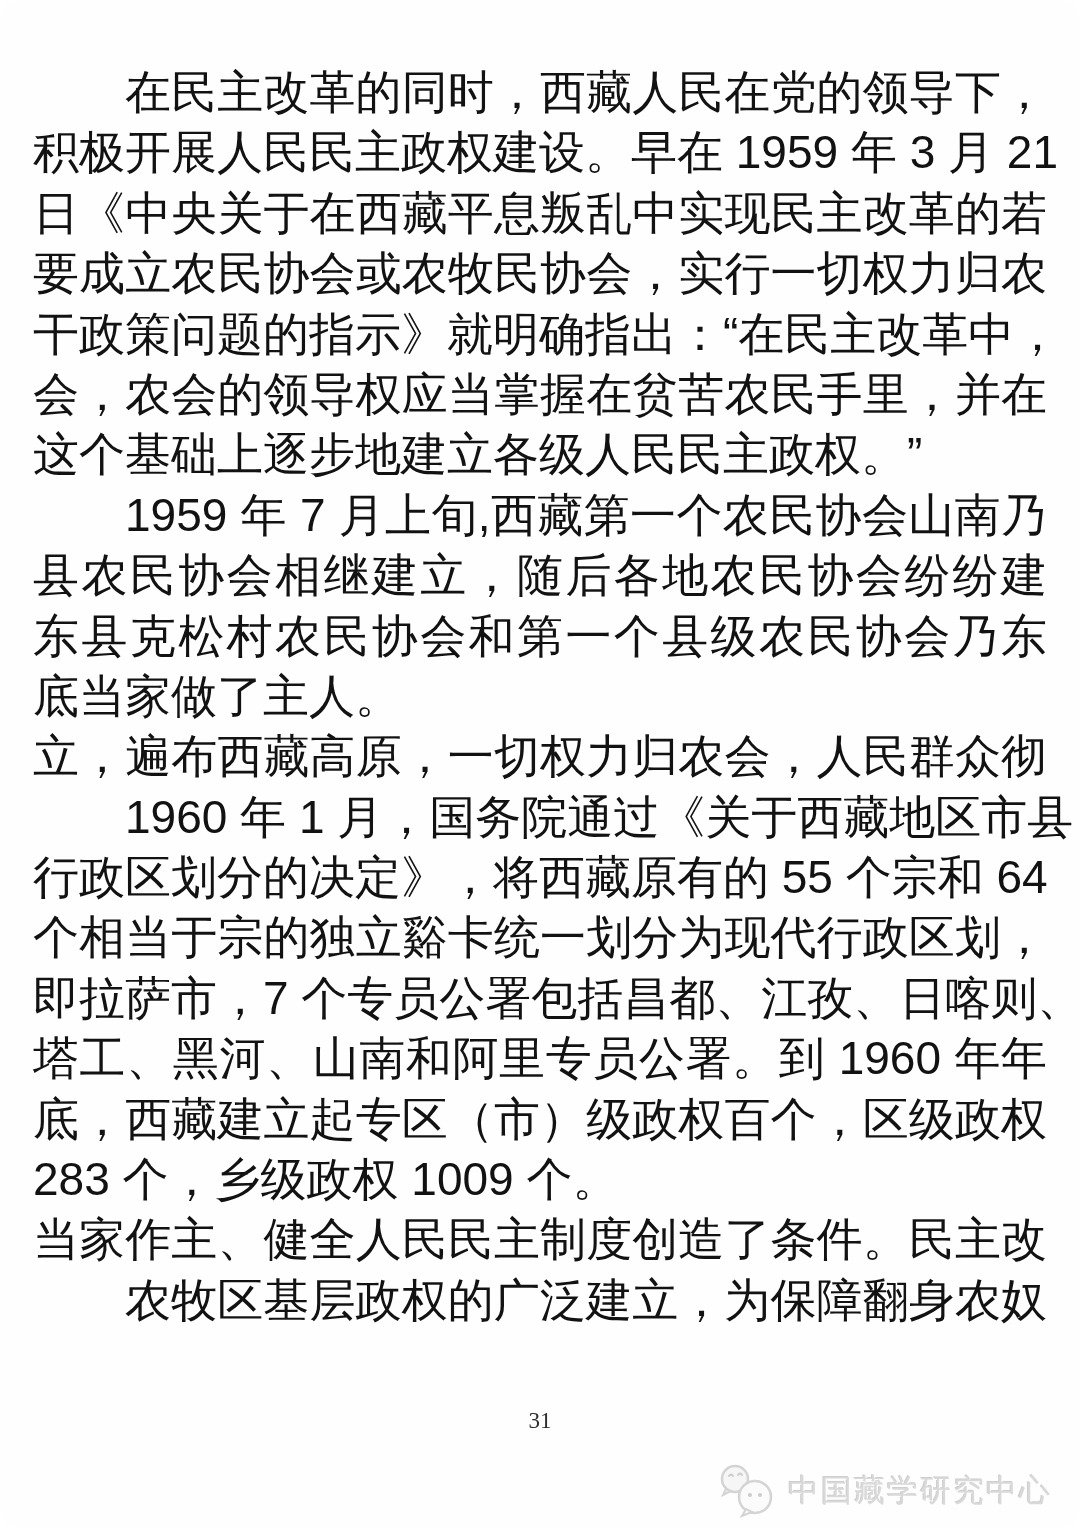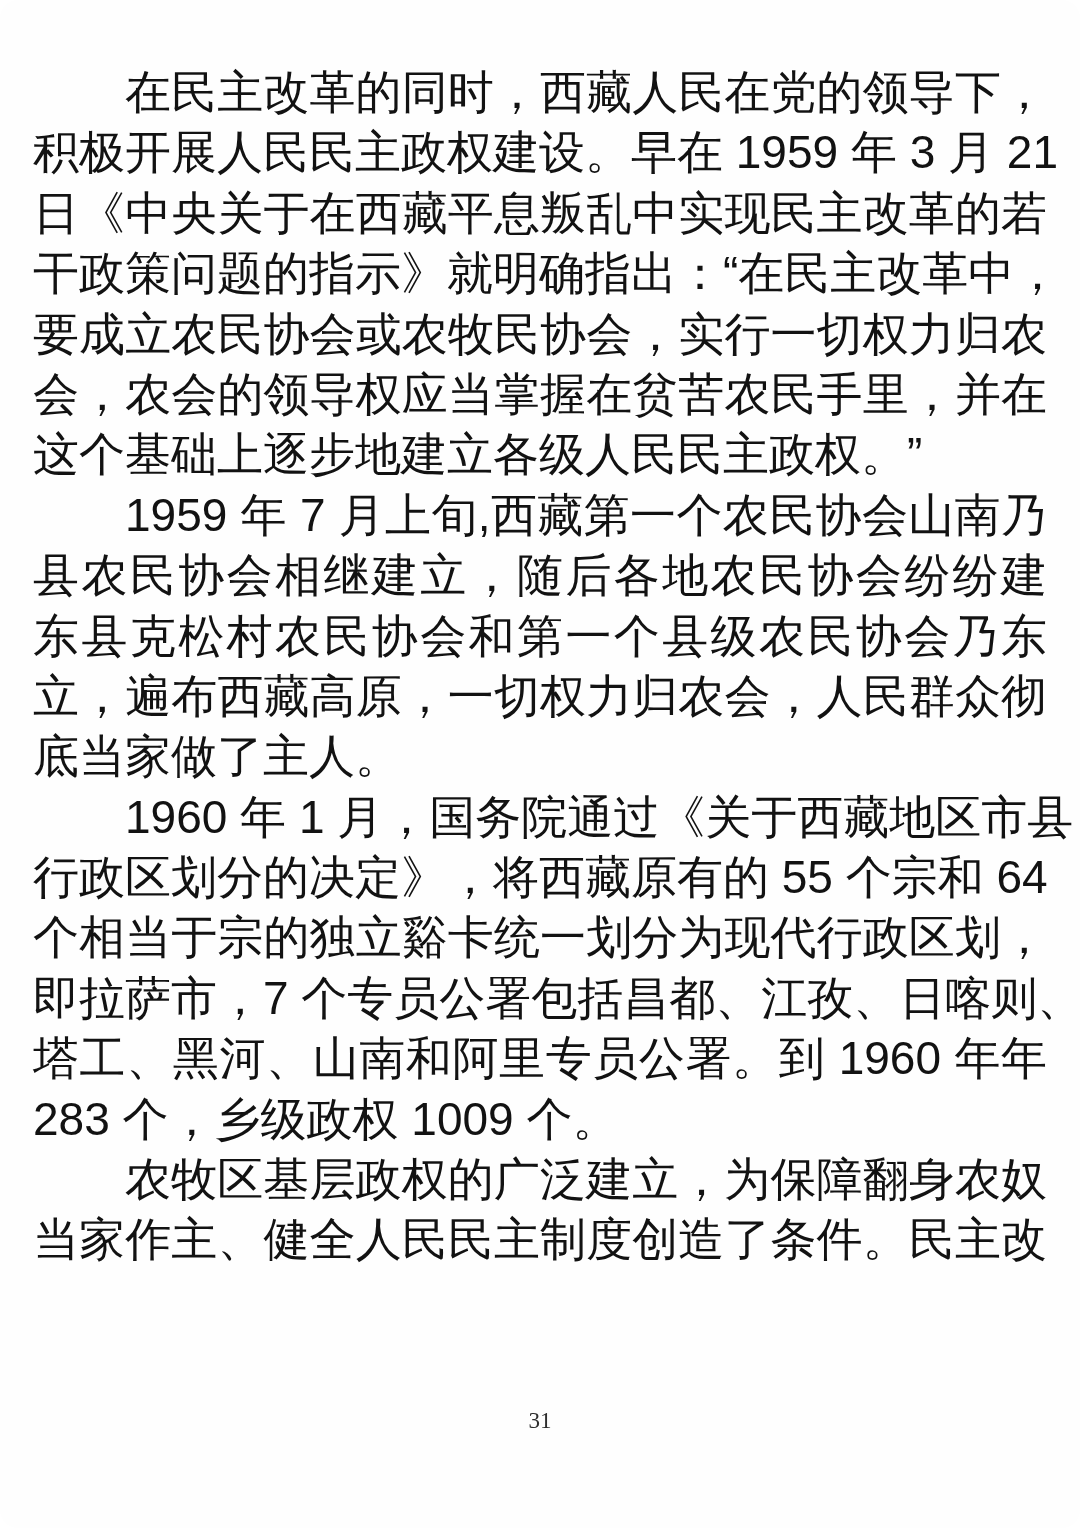--- a/index.html
+++ b/index.html
@@ -70,35 +70,53 @@
 </style>
 </head>
 <body>
 
 <div class="page">
 
   <div class="textblock">
     <div class="line indent">在民主改革的同时，西藏人民在党的领导下，</div>
     <div class="line">积极开展人民民主政权建设。早在 1959 年 3 月 21</div>
     <div class="line">日《中央关于在西藏平息叛乱中实现民主改革的若</div>
+    <div class="line">要成立农民协会或农牧民协会，实行一切权力归农</div>
     <div class="line">干政策问题的指示》就明确指出：“在民主改革中，</div>
-    <div class="line">要成立农民协会或农牧民协会，实行一切权力归农</div>
     <div class="line">会，农会的领导权应当掌握在贫苦农民手里，并在</div>
     <div class="line end">这个基础上逐步地建立各级人民民主政权。”</div>
     <div class="line indent">1959 年 7 月上旬,西藏第一个农民协会山南乃</div>
     <div class="line">县农民协会相继建立，随后各地农民协会纷纷建</div>
     <div class="line">东县克松村农民协会和第一个县级农民协会乃东</div>
+    <div class="line end">底当家做了主人。</div>
     <div class="line">立，遍布西藏高原，一切权力归农会，人民群众彻</div>
-    <div class="line end">底当家做了主人。</div>
     <div class="line indent">1960 年 1 月，国务院通过《关于西藏地区市县</div>
     <div class="line">行政区划分的决定》，将西藏原有的 55 个宗和 64</div>
     <div class="line">个相当于宗的独立谿卡统一划分为现代行政区划，</div>
     <div class="line">即拉萨市，7 个专员公署包括昌都、江孜、日喀则、</div>
     <div class="line">塔工、黑河、山南和阿里专员公署。到 1960 年年</div>
+    <div class="line">底，西藏建立起专区（市）级政权百个，区级政权</div>
     <div class="line end">283 个，乡级政权 1009 个。</div>
+    <div class="line">当家作主、健全人民民主制度创造了条件。民主改</div>
     <div class="line indent">农牧区基层政权的广泛建立，为保障翻身农奴</div>
-    <div class="line">当家作主、健全人民民主制度创造了条件。民主改</div>
   </div>
 
   <div class="page-number">31</div>
 
+  <div class="footer-watermark">
+    <span class="wm-icon">
+      <svg viewBox="0 0 62 58" width="62" height="58" xmlns="http://www.w3.org/2000/svg">
+
+        <circle cx="19" cy="17" r="13" fill="#f6f6f6" stroke="#d4d4d4" stroke-width="2.5"></circle>
+        <path d="M10 27 L7 33 L15 29 Z" fill="#f6f6f6" stroke="#d4d4d4" stroke-width="2"></path>
+        <path d="M13 14 q2 -3 4 0" fill="none" stroke="#cccccc" stroke-width="2" stroke-linecap="round"></path>
+        <path d="M22 13 q2 -3 4 0" fill="none" stroke="#cccccc" stroke-width="2" stroke-linecap="round"></path>
+
+        <circle cx="39" cy="35" r="16" fill="#fbfbfb" stroke="#d4d4d4" stroke-width="2.5"></circle>
+        <path d="M30 47 L26 54 L36 50 Z" fill="#fbfbfb" stroke="#d4d4d4" stroke-width="2"></path>
+        <circle cx="34" cy="33" r="2" fill="#cccccc"></circle>
+        <circle cx="44" cy="33" r="2" fill="#cccccc"></circle>
+      </svg>
+    </span>
+    <span>中国藏学研究中心</span>
+  </div>
 
 </div>
 
 </body></html>

